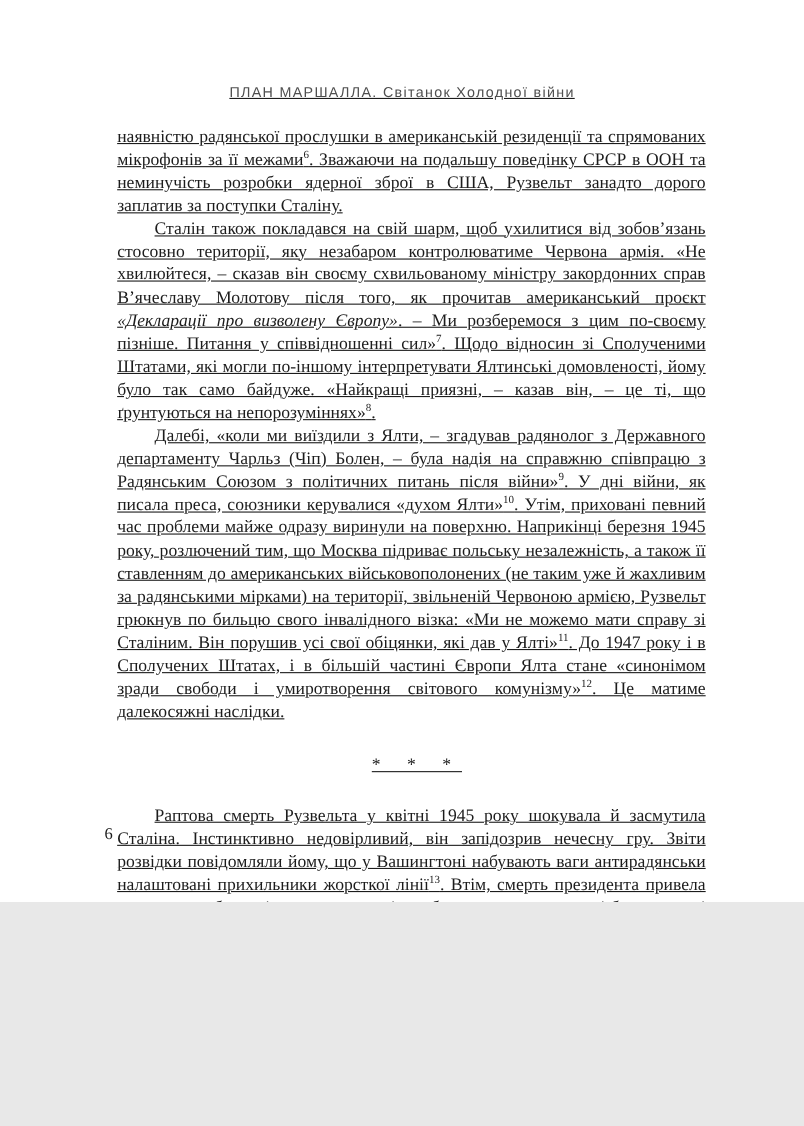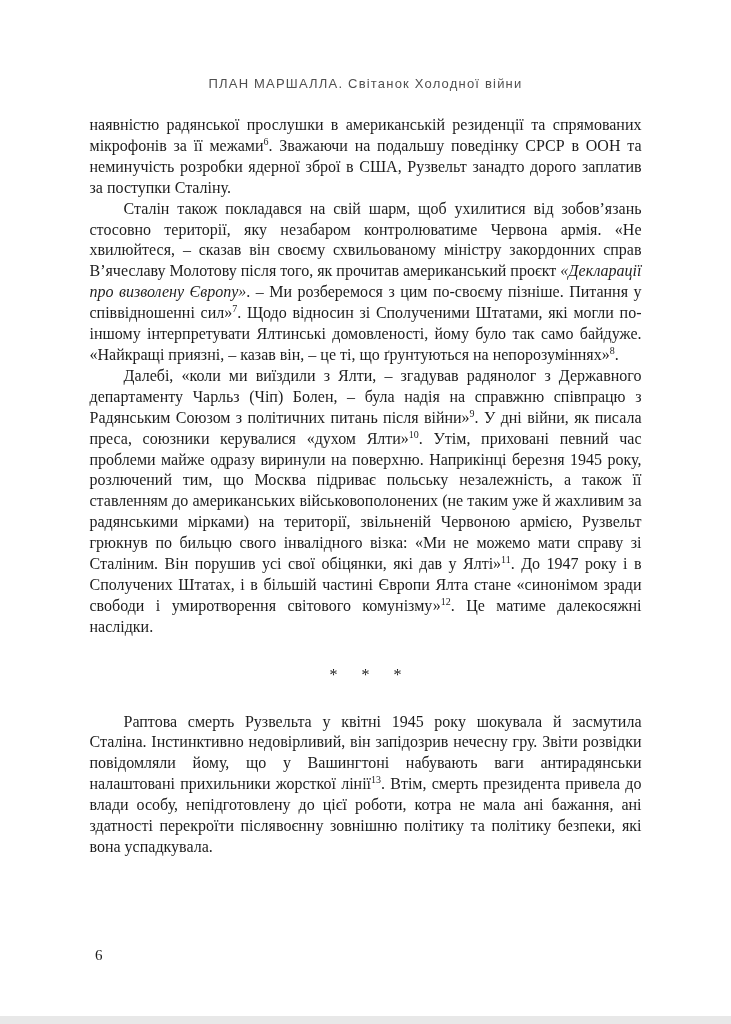--- a/index.html
+++ b/index.html
@@ -3,45 +3,47 @@
 <meta charset="utf-8">
 <style>
   html, body {
     margin: 0;
     padding: 0;
     background: #e8e8e8;
   }
   .page {
     position: relative;
     width: 731px;
-    height: 1016px;
+    height: 820px;
     margin: 0 auto;
     background: #ffffff;
     box-sizing: border-box;
     padding-top: 76px;
     overflow: hidden;
     font-family: "Liberation Serif", "DejaVu Serif", serif;
     color: #1c1c1c;
+    text-decoration: underline;
   }
   .text-col {
     width: 552px;
     margin: 0 auto;
   }
   .running-header {
     text-align: center;
     font-family: "Liberation Sans", "DejaVu Sans", sans-serif;
     font-size: 13px;
     letter-spacing: 1.2px;
     color: #4f4f4f;
     margin-bottom: 24px;
   }
   .body-text {
     font-size: 16px;
     line-height: 20.9px;
     text-align: justify;
+    margin-left: 17px;
   }
   .body-text p.para {
     margin: 0;
   }
   .body-text p.para.indent {
     text-indent: 34px;
   }
   .body-text sup {
     font-size: 10px;
     line-height: 0;

